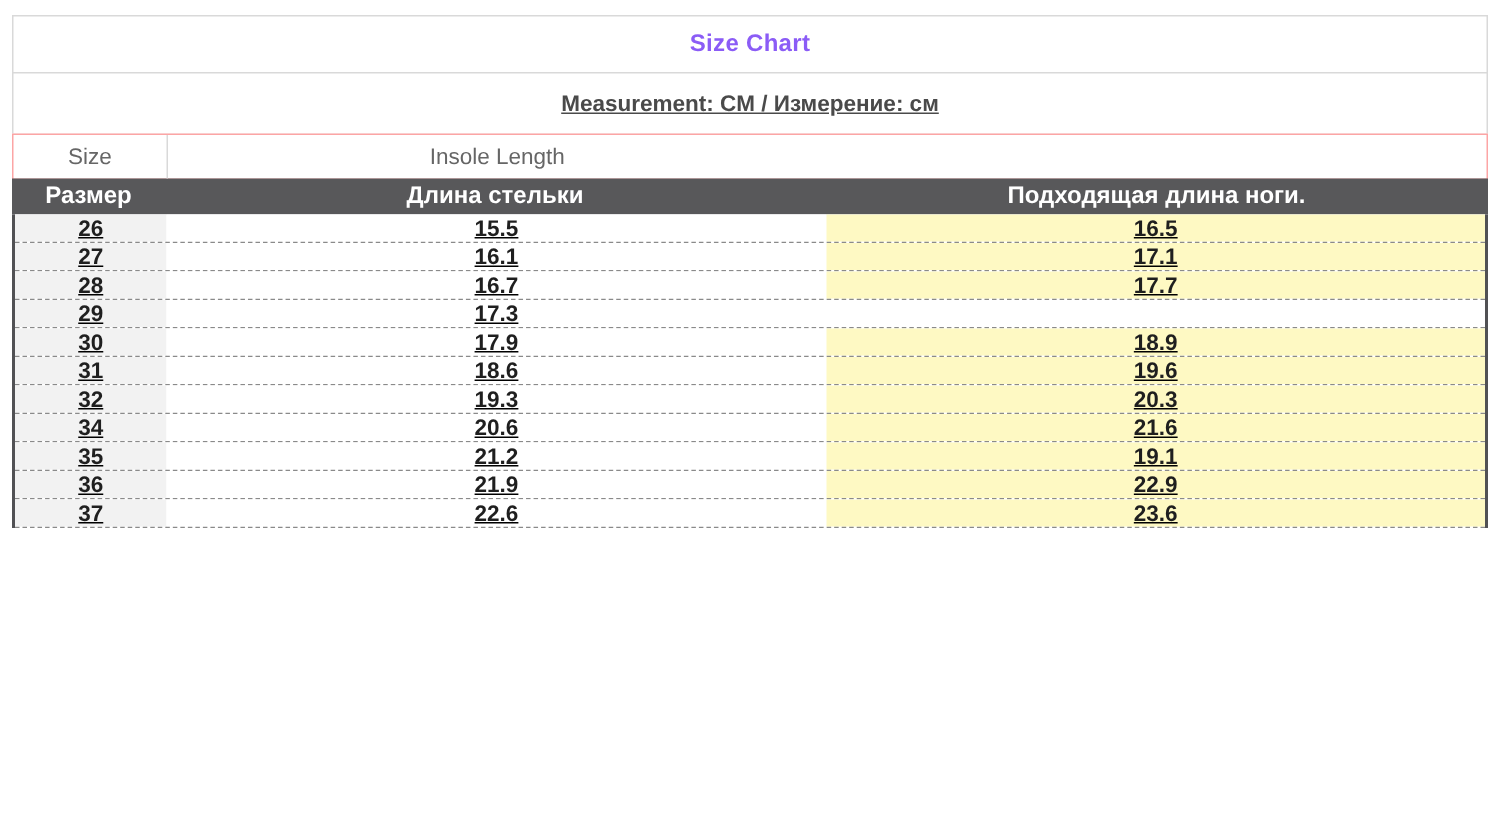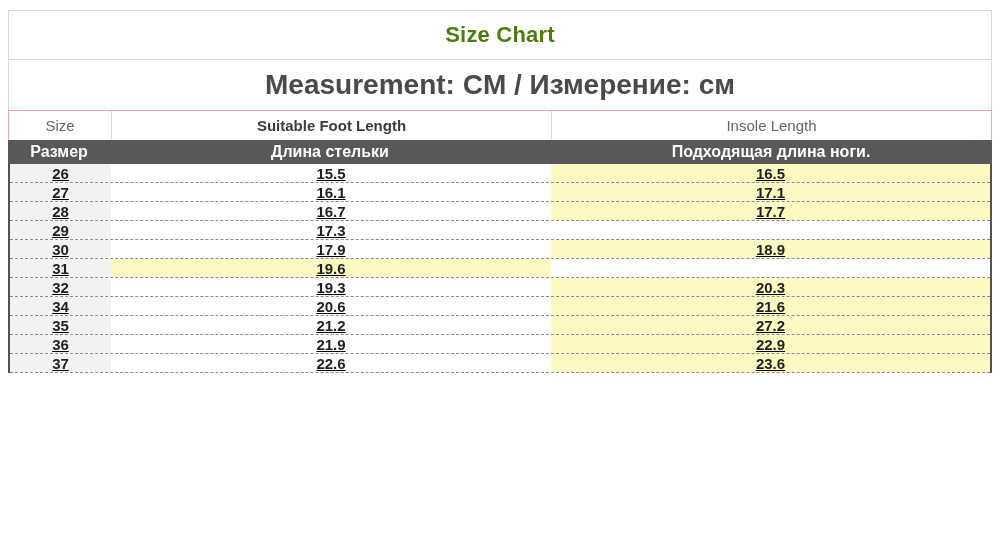--- a/index.html
+++ b/index.html
@@ -15,32 +15,33 @@
     width: 984px;
   }
   .box {
     border: 1px solid #d9d9d9;
     background: #ffffff;
     display: flex;
     align-items: center;
     justify-content: center;
   }
   .title-row {
-    height: 50px;
-    font-size: 22px;
+    height: 39px;
+    font-size: 16px;
     font-weight: 700;
-    color: #4d7c0f;
+    color: #8b5cf6;
     letter-spacing: 0.2px;
   }
   .subtitle-row {
-    height: 52px;
+    height: 42px;
     margin-top: -1px;
-    font-size: 28px;
+    font-size: 15px;
     font-weight: 700;
     color: #4a4a4a;
+    text-decoration: underline;
   }
   .grid {
     display: grid;
     grid-template-columns: 102px 440px 1fr;
   }
   .head-en {
     margin-top: -1px;
     border: 1px solid #fca5a5;
     height: 31px;
     background: #ffffff;
@@ -89,21 +90,20 @@
 <body>
 
 <div class="chart-wrap">
 
   <div class="box title-row">Size Chart</div>
 
   <div class="box subtitle-row">Measurement: CM / Измерение: см</div>
 
   <div class="grid head-en">
     <div class="cell c1">Size</div>
-    <div class="cell c2">Suitable Foot Length</div>
     <div class="cell c3">Insole Length</div>
   </div>
 
   <div class="grid head-ru">
     <div class="cell c1">Размер</div>
     <div class="cell c3">Длина стельки</div>
     <div class="cell c2">Подходящая длина ноги.</div>
   </div>
 
   <div class="tbody">
@@ -126,36 +126,37 @@
         <div class="cell c1">29</div>
         <div class="cell c2">17.3</div>
       </div>
       <div class="trow">
         <div class="cell c1">30</div>
         <div class="cell c2">17.9</div>
         <div class="cell c3">18.9</div>
       </div>
       <div class="trow">
         <div class="cell c1">31</div>
+        <div class="cell c2">18.6</div>
         <div class="cell c3">19.6</div>
       </div>
       <div class="trow">
         <div class="cell c1">32</div>
         <div class="cell c2">19.3</div>
         <div class="cell c3">20.3</div>
       </div>
       <div class="trow">
         <div class="cell c1">34</div>
         <div class="cell c2">20.6</div>
         <div class="cell c3">21.6</div>
       </div>
       <div class="trow">
         <div class="cell c1">35</div>
         <div class="cell c2">21.2</div>
-        <div class="cell c3">27.2</div>
+        <div class="cell c3">19.1</div>
       </div>
       <div class="trow">
         <div class="cell c1">36</div>
         <div class="cell c2">21.9</div>
         <div class="cell c3">22.9</div>
       </div>
       <div class="trow">
         <div class="cell c1">37</div>
         <div class="cell c2">22.6</div>
         <div class="cell c3">23.6</div>

